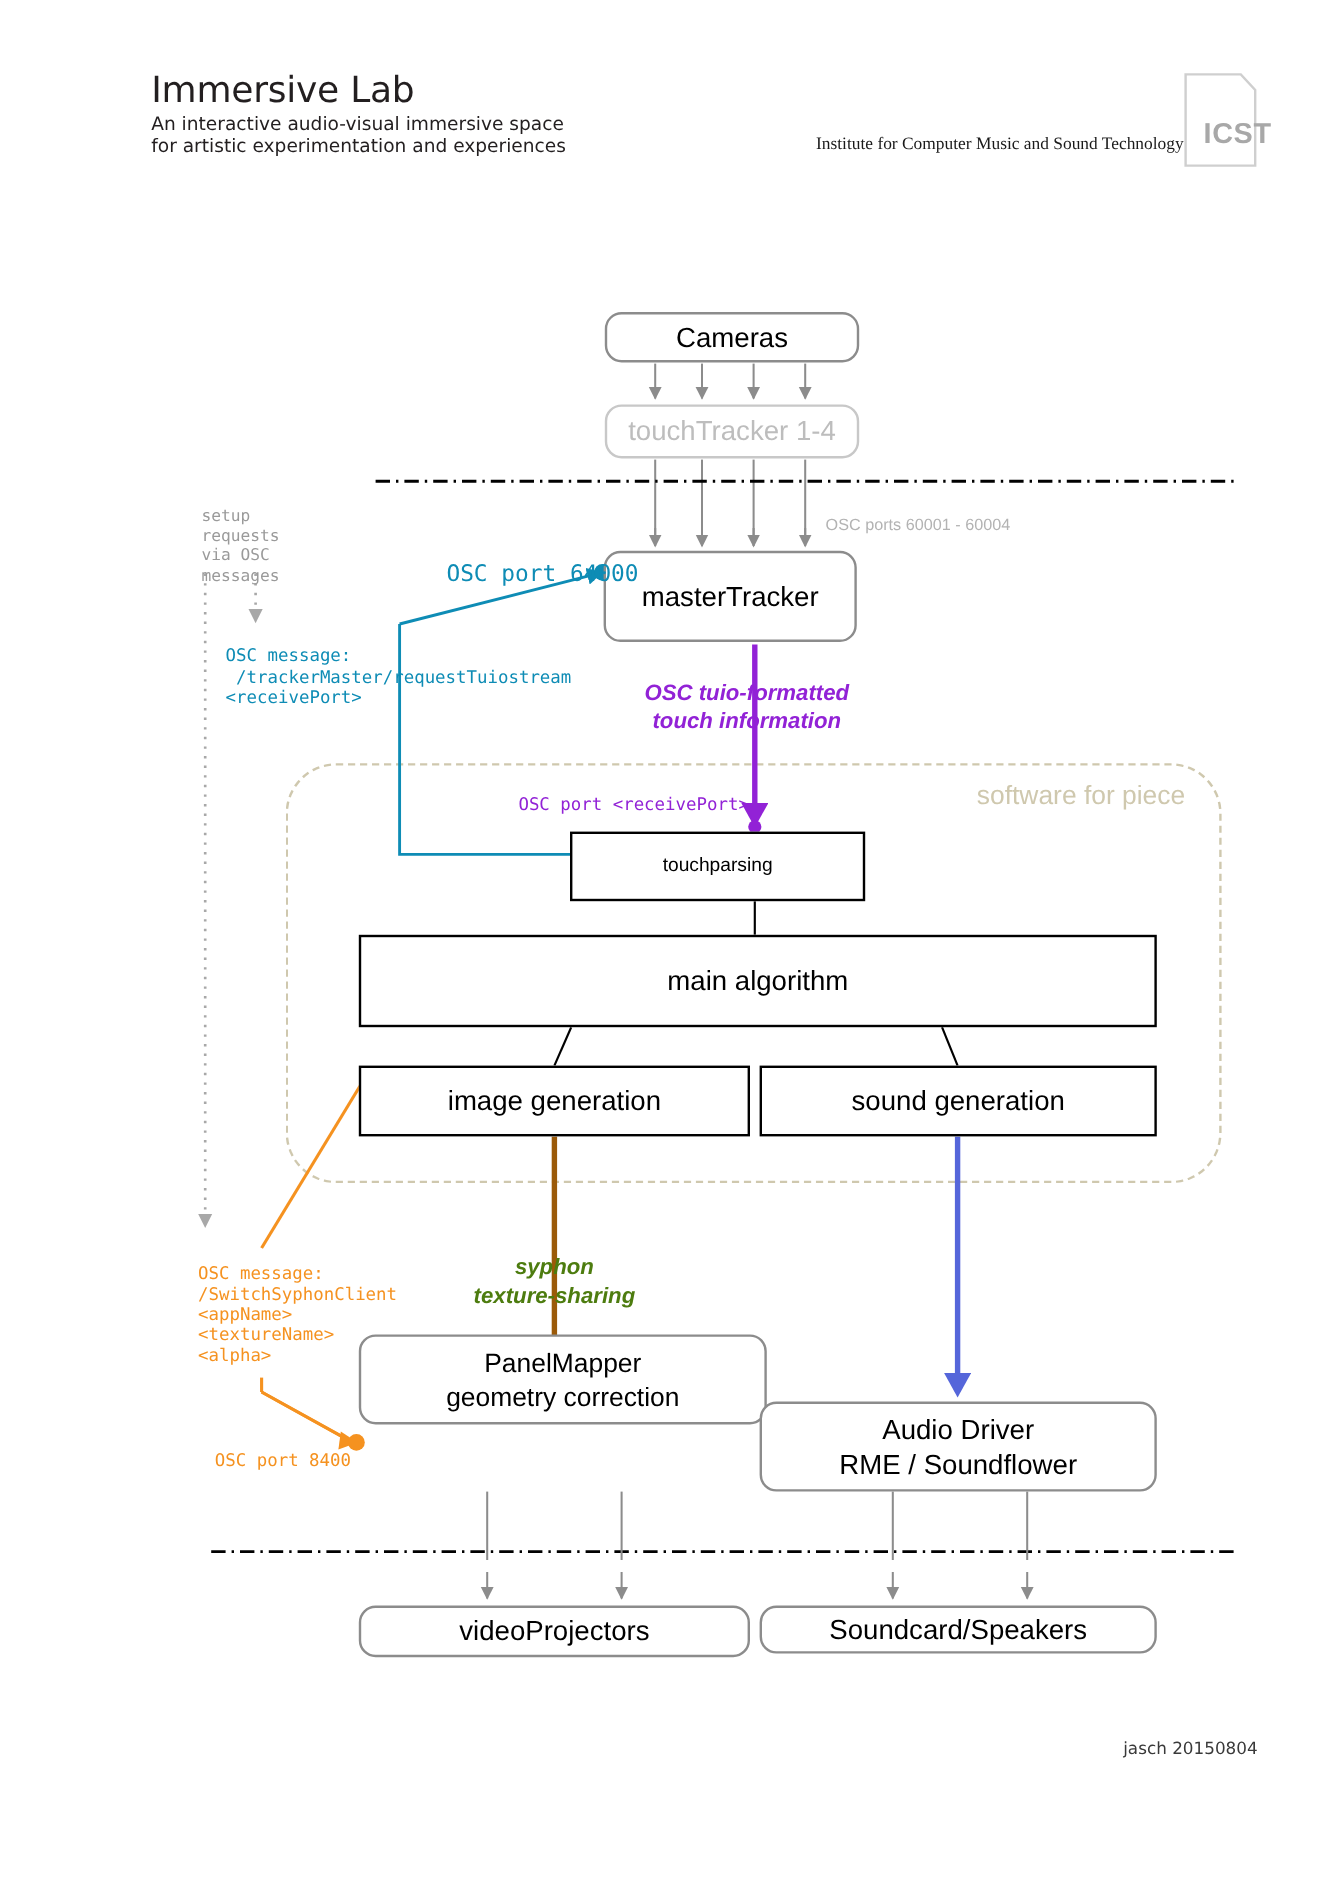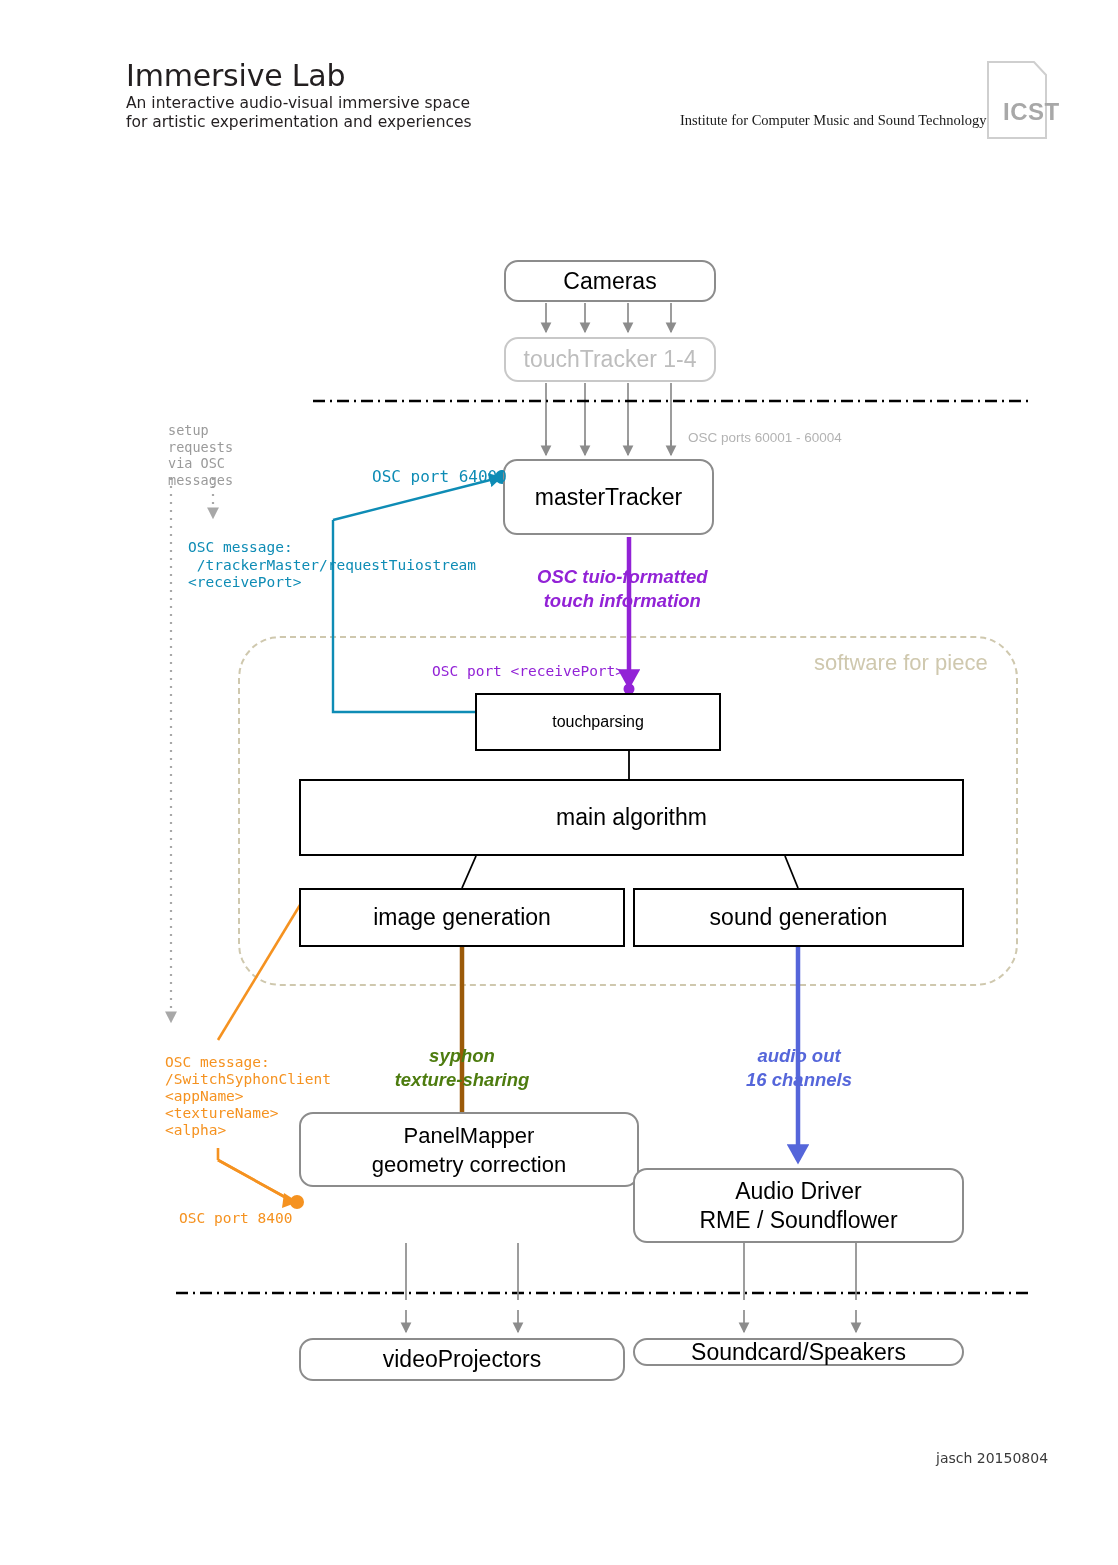--- a/index.html
+++ b/index.html
@@ -84,21 +84,21 @@
   #box-cameras   { left: 476px; top: 260px;  width: 212px; height: 42px; font-size: 23px; }
   #box-touchtracker { left: 476px; top: 337px; width: 212px; height: 45px; font-size: 23px; }
   #box-mastertracker { left: 475px; top: 459px; width: 211px; height: 76px; font-size: 23px; }
   #box-touchparsing  { left: 447px; top: 693px; width: 246px; height: 58px; font-size: 16px; }
   #box-mainalgorithm { left: 271px; top: 779px; width: 665px; height: 77px; font-size: 23px; }
   #box-imagegen      { left: 271px; top: 888px; width: 326px; height: 59px; font-size: 23px; }
   #box-soundgen      { left: 605px; top: 888px; width: 331px; height: 59px; font-size: 23px; }
   #box-panelmapper   { left: 271px; top: 1112px; width: 340px; height: 75px; font-size: 22px; line-height: 29px; }
   #box-audiodriver   { left: 605px; top: 1168px; width: 331px; height: 75px; font-size: 23px; line-height: 29px; }
   #box-videoprojectors { left: 271px; top: 1338px; width: 326px; height: 43px; font-size: 23px; }
-  #box-soundcard       { left: 605px; top: 1338px; width: 331px; height: 28px; font-size: 23px; }
+  #box-soundcard       { left: 605px; top: 1338px; width: 331px; height: 40px; font-size: 23px; }
 
   
   #software-container {
     left: 210px; top: 636px;
     width: 780px; height: 350px;
     border: 2.2px dashed #cfc8ae;
     border-radius: 42px;
     box-sizing: border-box;
   }
   #software-container-label {
@@ -120,21 +120,21 @@
     white-space: pre;
   }
   #osc-ports-label {
     left: 660px; top: 430px;
     font-size: 13.5px;
     color: #b3b3b3;
     font-family: "Liberation Sans", sans-serif;
   }
   #osc-port-64000 {
     left: 344px; top: 467px;
-    font-size: 16px;
+    font-size: 19px;
     color: #0e8cb5;
     white-space: pre;
   }
   #osc-msg-tuio {
     left: 160px; top: 539px;
     font-size: 14.5px;
     line-height: 17.5px;
     color: #0e8cb5;
     white-space: pre;
   }
@@ -333,17 +333,15 @@
 touch information</div>
   <div class="abs mono" id="osc-port-receiveport">OSC port &lt;receivePort&gt;</div>
   <div class="abs mono" id="osc-msg-syphon">OSC message:
 /SwitchSyphonClient
 &lt;appName&gt;
 &lt;textureName&gt;
 &lt;alpha&gt;</div>
   <div class="abs mono" id="osc-port-8400">OSC port 8400</div>
   <div class="abs" id="syphon-label">syphon
 texture-sharing</div>
-  <div class="abs" id="audio-out-label">audio out
-16 channels</div>
 
   <div class="abs" id="footer-credit">jasch 20150804</div>
 </div>
 
 </body></html>

